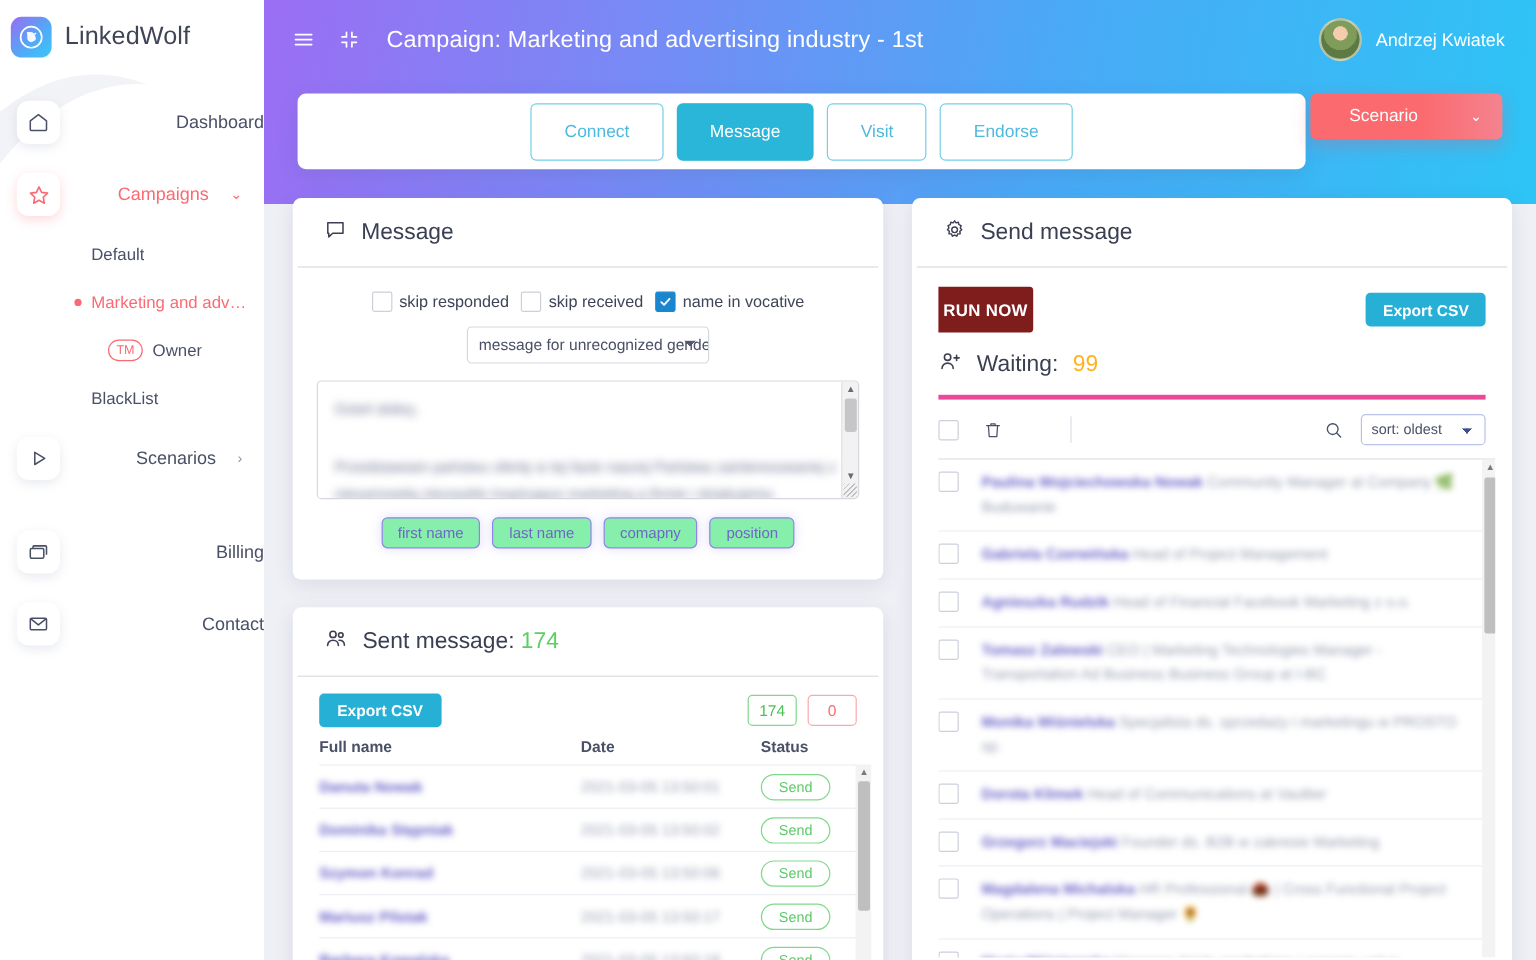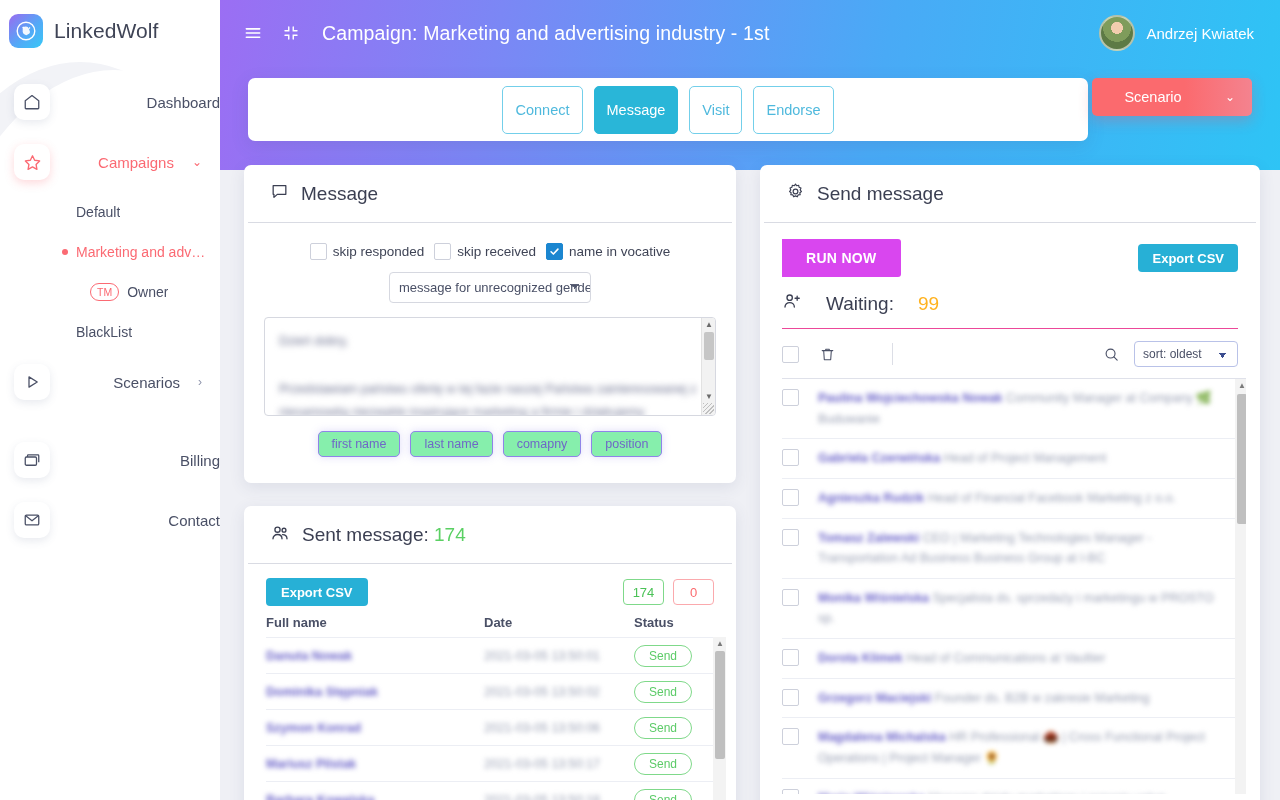--- a/index.html
+++ b/index.html
@@ -118,21 +118,21 @@
   
   .actionbar {
     position:absolute; left: 28px; top: 78px;
     width: 840px; height: 63px;
     background:#fff; border-radius: 7px;
     box-shadow: 0 5px 18px rgba(60,70,120,.13);
     display:flex; align-items:center; justify-content:center; gap: 11px;
   }
   .tabbtn {
     border:1px solid #73cfea; color:#4fb9dd; background:#fff;
-    border-radius: 5px; font-size: 14.5px; height: 48px; padding: 0 12px;
+    border-radius: 5px; font-size: 14.5px; height: 48px; padding: 0 27px;
     display:flex; align-items:center; cursor:pointer;
     font-family:"Liberation Sans", sans-serif;
   }
   .tabbtn.active { background:#29b6d8; border-color:#29b6d8; color:#fff; }
 
   .scenario-btn {
     position:absolute; right: 28px; top: 78px;
     width: 160px; height: 38px; border-radius: 5px;
     background: linear-gradient(90deg,#fb6a6e 0%,#fb6a6e 58%,#f4838f 100%);
     box-shadow: 0 5px 14px rgba(240,80,95,.3);
@@ -252,33 +252,33 @@
 
   
   .run-row { display:flex; align-items:center; padding: 16px 22px 0; }
   .no-input {
     width: 113px; height: 38px; border:1px solid #e0e2e9; border-right:none;
     border-radius: 4px 0 0 4px; font-size: 13px; padding-left: 14px; color:#3f4456;
     background:#fff; outline:none; font-family:"Liberation Sans", sans-serif;
   }
   .no-input::placeholder { color:#b3b7c6; }
   .btn-run {
-    height: 38px; padding: 0 24px; border:none; border-radius: 0 3px 3px 0;
-    background:#d946ef; color:#fff; font-size:14px; font-weight:bold; cursor:pointer;
+    height: 38px; padding: 0 4px; border:none; border-radius: 0 3px 3px 0;
+    background:#7f1d1d; color:#fff; font-size:14px; font-weight:bold; cursor:pointer;
     font-family:"Liberation Sans", sans-serif; letter-spacing:.3px;
   }
   .btn-csv2 {
     margin-left:auto; background:#27b0d6; color:#fff; border:none; border-radius:4px;
     height: 28px; padding: 0 14px; font-size: 13px; cursor:pointer; font-weight:bold;
     font-family:"Liberation Sans", sans-serif;
   }
   .waiting-head {
-    display:flex; align-items:center; gap: 24px;
+    display:flex; align-items:center; gap: 12px;
     margin: 14px 22px 0; padding-bottom: 12px;
-    border-bottom: 1px solid #ec4899; font-size: 19px; color:#3b3f52;
+    border-bottom: 4px solid #ec4899; font-size: 19px; color:#3b3f52;
   }
   .wl-toolbar {
     display:flex; align-items:center; gap: 14px;
     padding: 12px 22px 11px; position: relative;
   }
   .wl-sep { width:1px; height: 22px; background:#dcdee6; margin-left: 42px; }
   .sort-sel {
     width: 104px; height: 26px; border:1px solid #b9c2e8; border-radius:4px;
     font-size: 12px; color:#4a5066; background:#fff; padding-left: 8px;
     appearance:none; -webkit-appearance:none; cursor:pointer;

